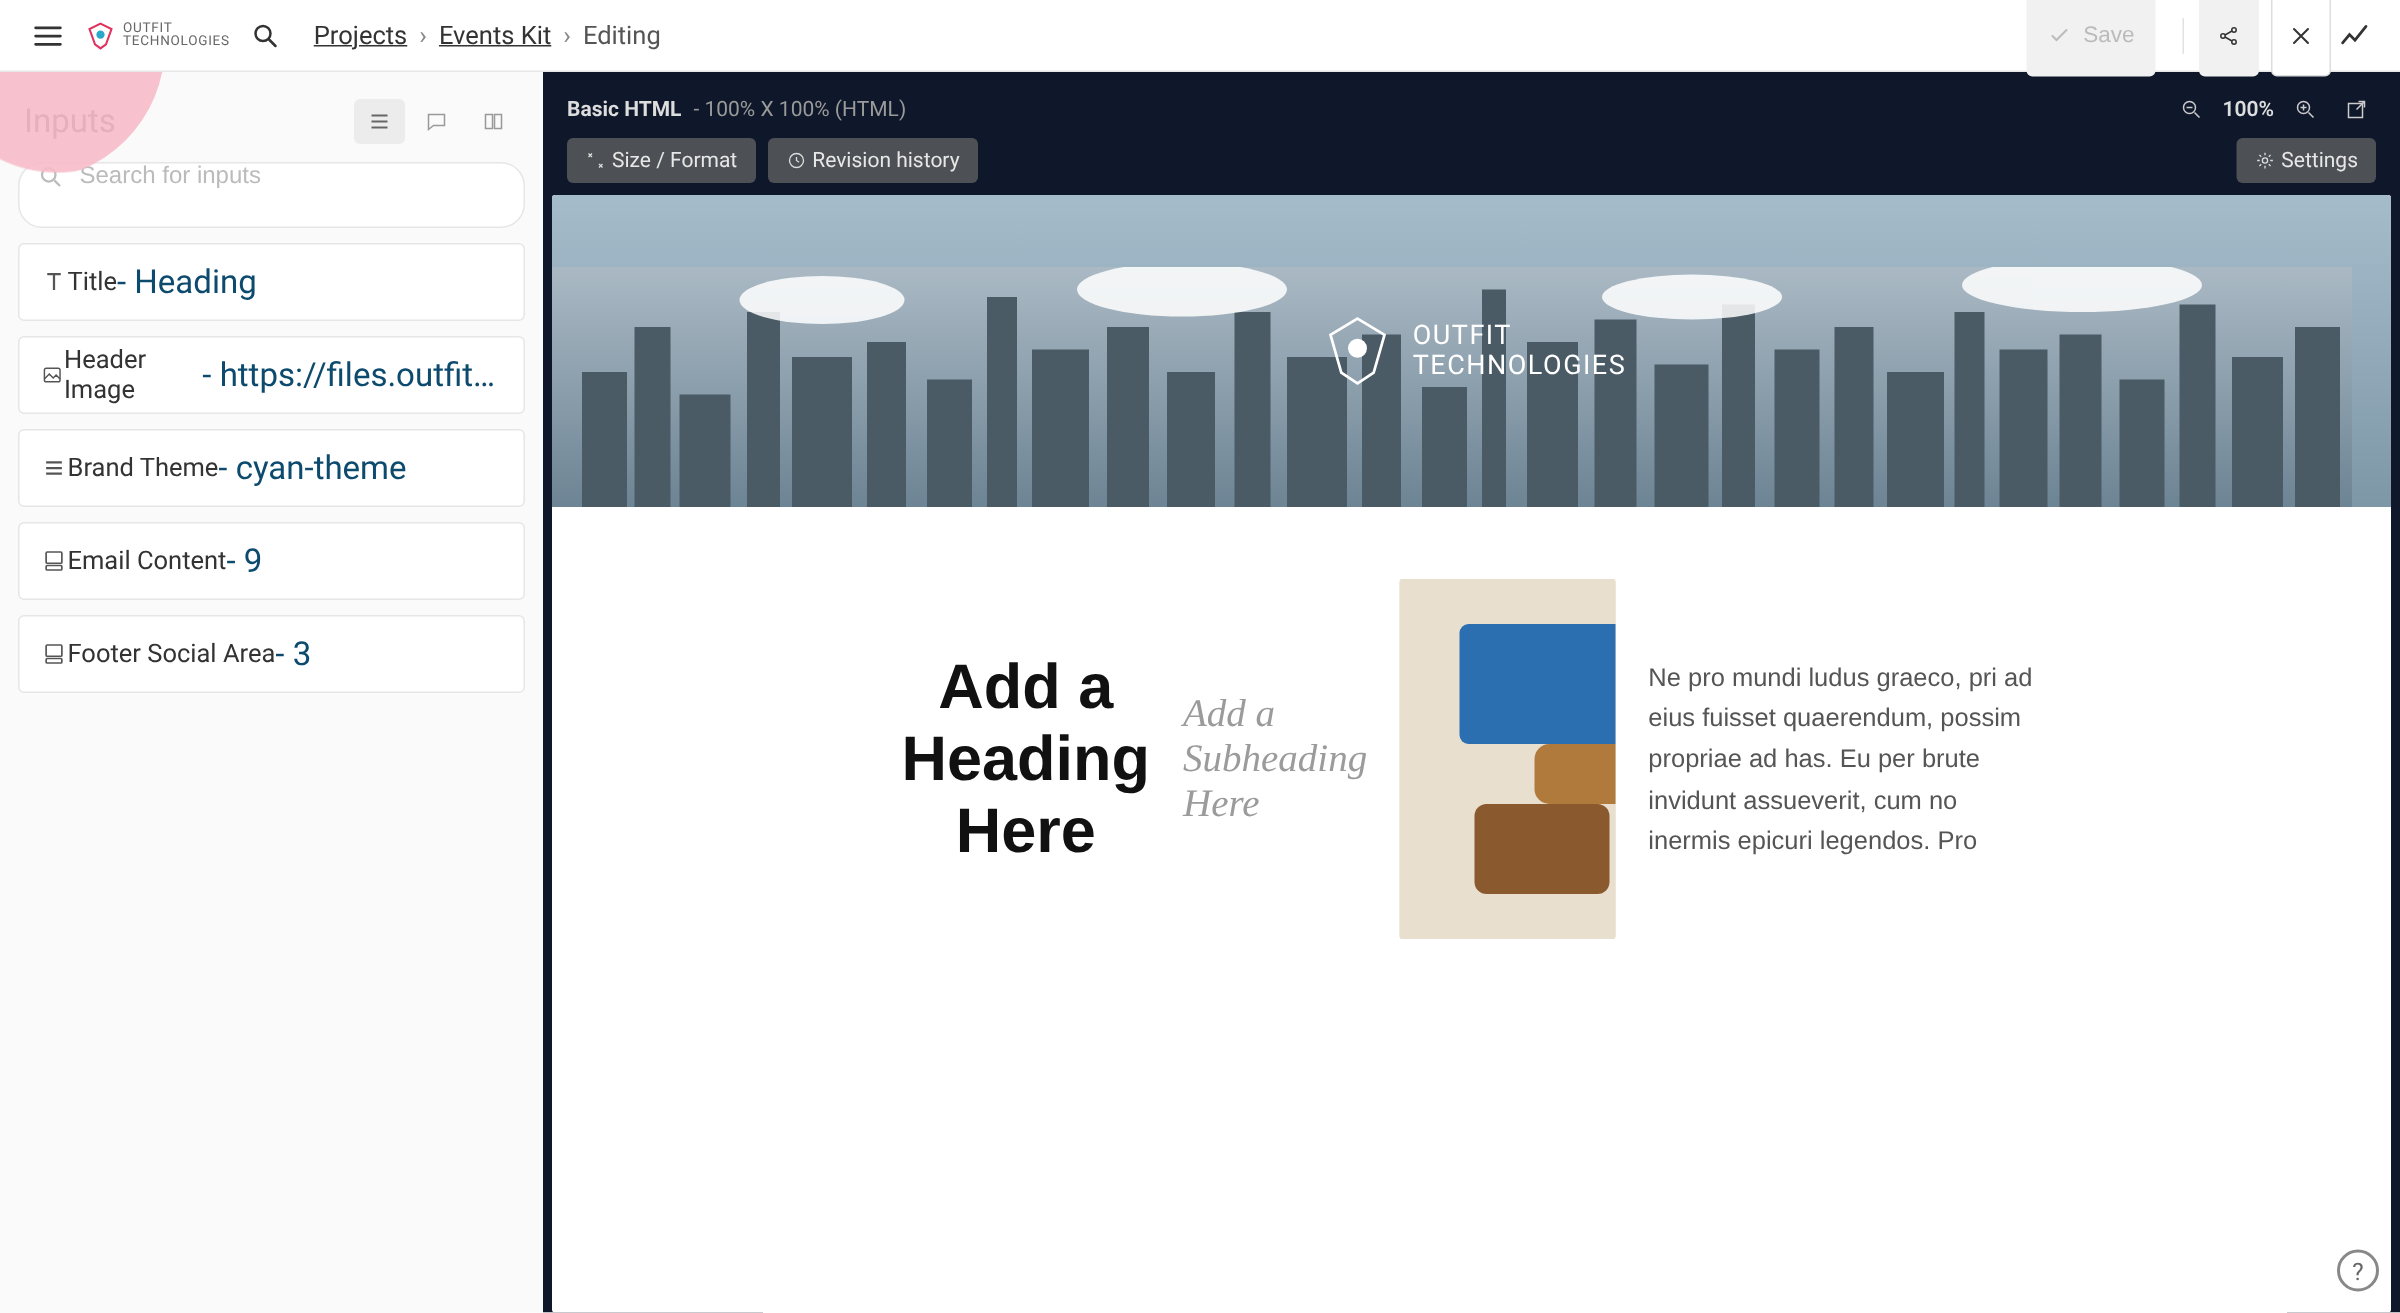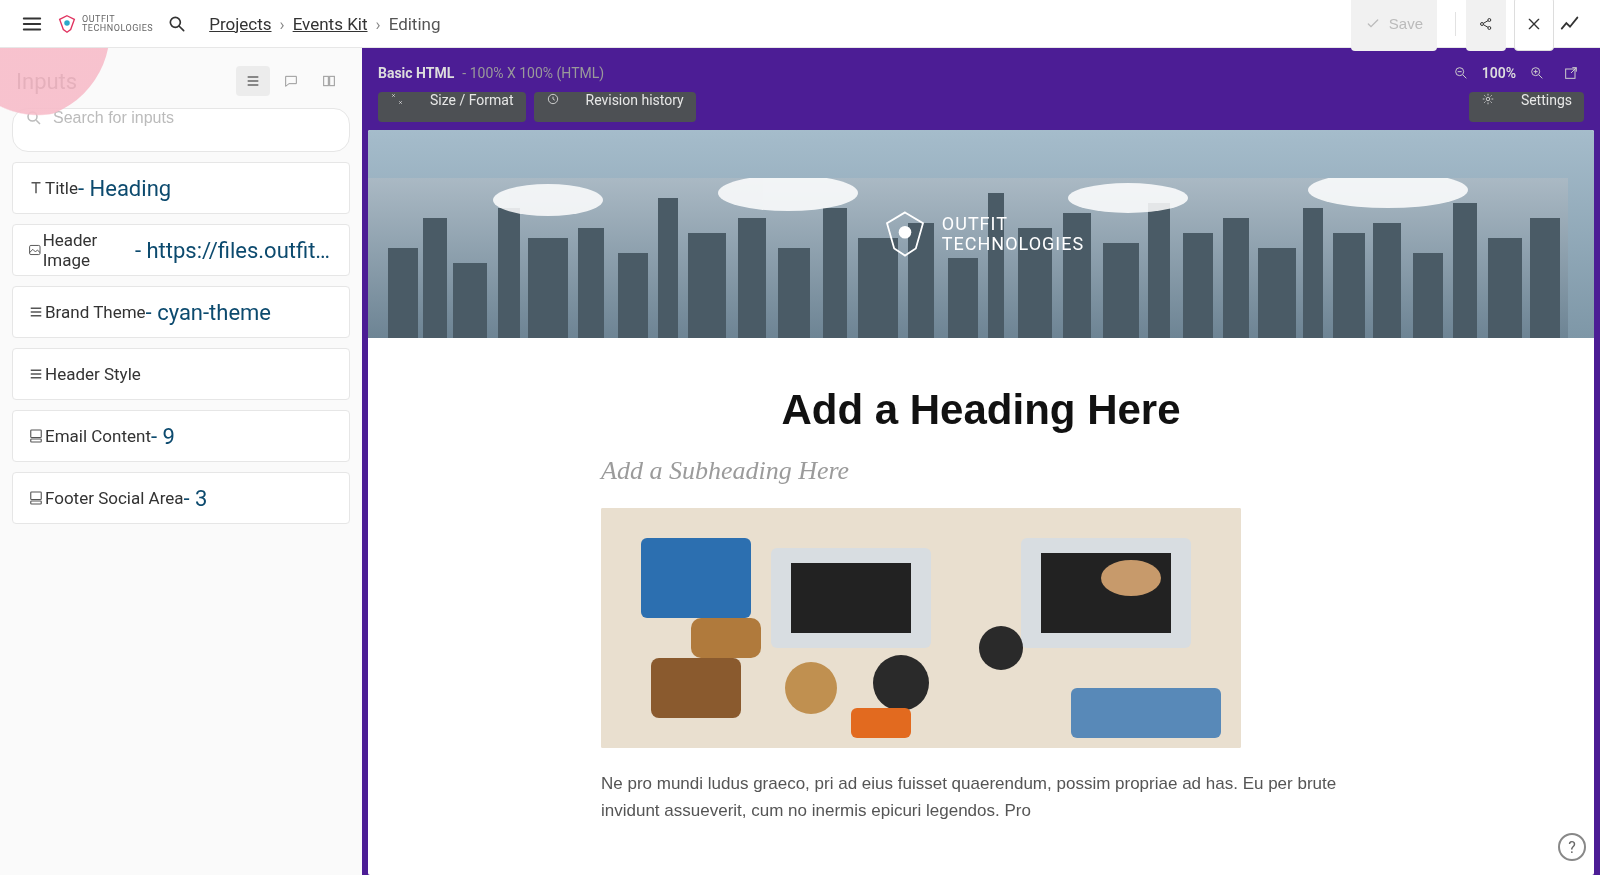--- a/index.html
+++ b/index.html
@@ -37,37 +37,37 @@
 .view-toggles .tbtn { width: 34px; height: 30px; border-radius: 4px; display:flex; align-items:center; justify-content:center; cursor:pointer; }
 .view-toggles .tbtn.active { background: #ececec; }
 .search-box { background: #fff; border: 1px solid #e6e6e6; border-radius: 16px; height: 44px; display:flex; align-items:flex-start; padding: 0 12px; gap: 10px; }
 .search-box input { border:none; outline:none; font-size:16px; color:#555; flex:1; background:transparent; }
 .search-box input::placeholder { color:#bbb; }
 .input-card { background:#fff; border:1px solid #e6e6e6; border-radius:4px; height:52px; display:flex; align-items:center; padding:0 14px; cursor:pointer; }
 .input-card .lbl { font-size:17px; color:#333; }
 .input-card .val { font-size:22px; color:#0c4a6e; white-space:nowrap; overflow:hidden; text-overflow:ellipsis; }
 
 
-.preview-panel { flex:1; background:#4c1d95; display:flex; flex-direction:column; padding: 6px 6px 0 6px; gap:0; position:relative; }
+.preview-panel { flex:1; background:#0f172a; display:flex; flex-direction:column; padding: 6px 6px 0 6px; gap:0; position:relative; }
 .preview-topline { height:38px; display:flex; align-items:center; padding:0 10px; color:#ddd; font-size:14px; gap:8px; }
 .preview-topline .dim { color:#9a9a9a; }
 .preview-topline .sp { flex:1; }
 .preview-topline .picon { width:26px; height:26px; display:flex; align-items:center; justify-content:center; cursor:pointer; }
 .preview-toolbar { display:flex; align-items:center; gap:8px; padding:0 10px 8px; }
-.pill { background:#4d5054; color:#e7e7e7; font-size:14px; height:30px; border-radius:4px; padding:0 12px; display:flex; align-items:flex-start; gap:26px; cursor:pointer; }
+.pill { background:#4d5054; color:#e7e7e7; font-size:14px; height:30px; border-radius:4px; padding:0 12px; display:flex; align-items:center; gap:4px; cursor:pointer; }
 .preview-toolbar .sp { flex:1; }
 
 .canvas { flex:1; overflow:hidden; border-radius:2px; display:flex; }
 .doc { background:#fff; width:100%; display:flex; flex-direction:column; overflow:auto; }
 .hero { height:208px; background:linear-gradient(180deg,#a5bccb 0%,#7e97a7 100%); position:relative; display:flex; align-items:center; justify-content:center; }
 .skyline { position:absolute; bottom:0; left:0; right:0; height:160px; }
 .brand-mark { position:relative; z-index:2; display:flex; align-items:center; gap:10px; color:#fff; }
 .brand-mark svg { width:54px; height:54px; }
 .brand-mark .bt { font-size:18px; letter-spacing:1px; line-height:1.1; font-weight:400; }
-.doc-body { padding: 48px 120px 40px 120px; max-width:1000px; margin:0 auto; display:flex; flex-direction:column; gap:22px; }
+.doc-body { padding: 48px 120px 40px 120px; max-width:1000px; margin:0 auto; display:flex; flex-direction:row; gap:22px;align-items:center; }
 .doc-body h1 { font-family: Helvetica, Arial, sans-serif; font-size:42px; font-weight:800; text-align:center; color:#111; }
 .doc-body h2 { font-family: Georgia, serif; font-style:italic; font-size:26px; color:#9b9b9b; font-weight:400; }
 .bodyimg { width:640px; height:240px; align-self:flex-start; border-radius:2px; background:#e4d9c5; position:relative; overflow:hidden; }
 .doc-body p { font-size:17px; color:#555; line-height:1.6; font-family: Helvetica, Arial, sans-serif; }
 
 .help-fab { position:absolute; bottom:14px; right:14px; width:28px; height:28px; border-radius:50%; border:2px solid #888; display:flex; align-items:center; justify-content:center; color:#666; font-size:16px; cursor:pointer; background:transparent; z-index:5; }
 
 svg { display:block; }
 </style>
 </head>
@@ -180,26 +180,20 @@
         </svg>
       <span class="lbl">Header Image</span>
       <span class="val">- <span>https://files.outfit.io/...</span></span>
     </div>
     <div class="input-card">
       <svg width="18" height="18" viewBox="0 0 24 24">
           <path d="M5 7h14M5 12h14M5 17h14" stroke="#555" stroke-width="2"></path>
         </svg>
       <span class="lbl">Brand Theme</span>
       <span class="val">- <span>cyan-theme</span></span>
-    </div>
-    <div class="input-card">
-      <svg width="18" height="18" viewBox="0 0 24 24">
-          <path d="M5 7h14M5 12h14M5 17h14" stroke="#555" stroke-width="2"></path>
-        </svg>
-      <span class="lbl">Header Style</span>
     </div>
     <div class="input-card">
       <svg width="18" height="18" viewBox="0 0 24 24">
           <rect x="5" y="4" width="14" height="10" rx="1" stroke="#555" stroke-width="1.5" fill="none"></rect>
           <rect x="5" y="16" width="14" height="4" rx="1" stroke="#555" stroke-width="1.5" fill="none"></rect>
         </svg>
       <span class="lbl">Email Content</span>
       <span class="val">- <span>9</span></span>
     </div>
     <div class="input-card">

